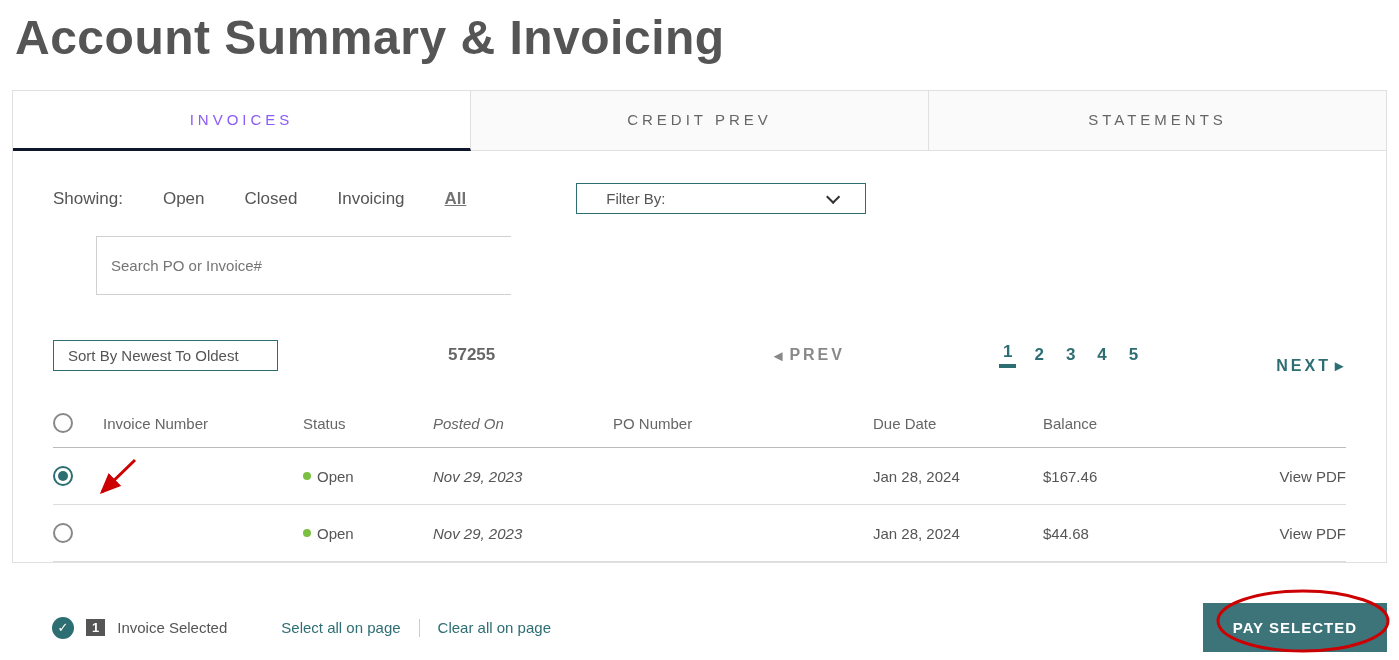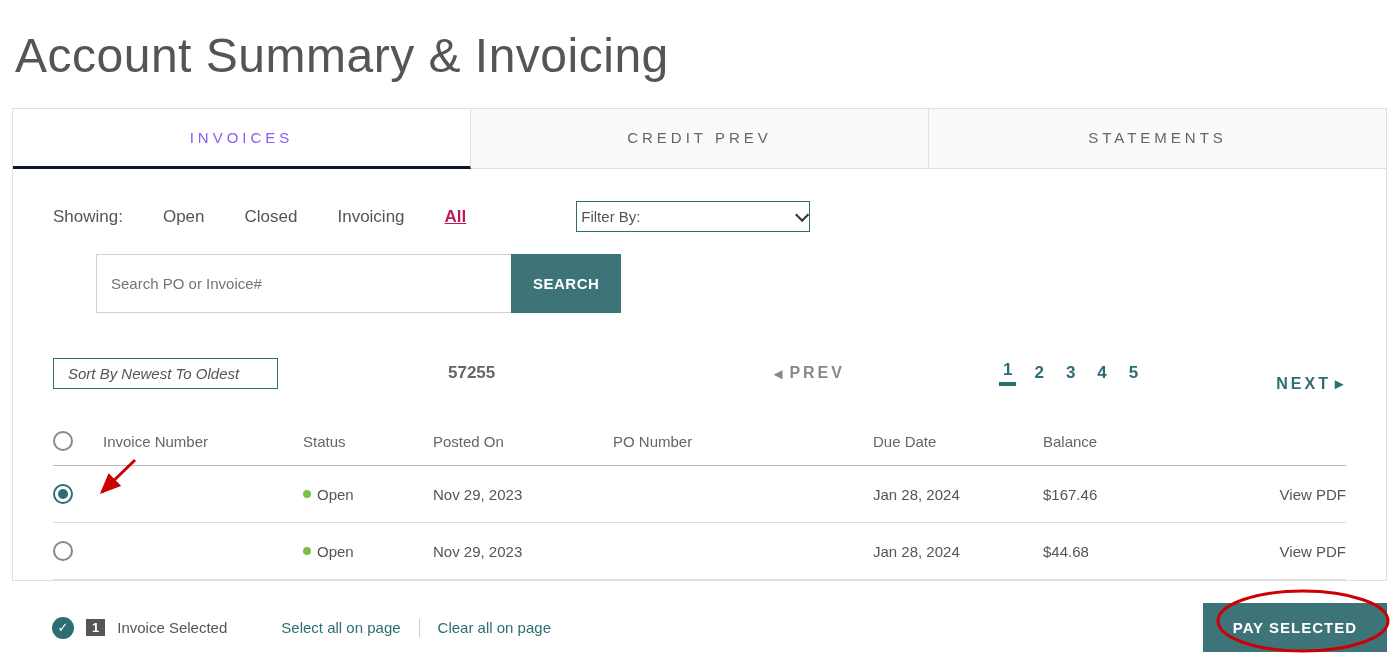--- a/index.html
+++ b/index.html
@@ -6,23 +6,23 @@
   body {
     font-family: -apple-system, BlinkMacSystemFont, "Segoe UI", Arial, sans-serif;
     background: #fff;
     color: #555;
     width: 1399px;
     height: 660px;
     overflow: hidden;
   }
   .page-title {
     font-size: 48px;
-    font-weight: 400;
-    color: #555;
-    padding: 28px 15px 25px;
+    font-weight: 700;
+    color: #555;
+    padding: 10px 15px 25px;
     letter-spacing: 0.5px;
   }
   .tabs-wrapper {
     margin: 0 12px;
     border: 1px solid #e0e0e0;
   }
   .tabs {
     display: flex;
     border-bottom: 1px solid #e0e0e0;
     background: #fafafa;
@@ -49,29 +49,29 @@
   .content { padding: 32px 40px 0; }
   .filter-row {
     display: flex;
     align-items: center;
     gap: 40px;
     margin-bottom: 22px;
   }
   .showing-label { font-size: 17px; color: #555; }
   .filter-link { font-size: 17px; color: #555; cursor: pointer; }
   .filter-link.active {
-    color: #be185d;
+    color: #737373;
     text-decoration: underline;
     font-weight: 700;
   }
   .filter-by {
     margin-left: 70px;
     border: 1px solid #2D6E73;
-    padding: 6px 4px;
-    width: 234px;
+    padding: 6px 29px;
+    width: 290px;
     display: flex;
     justify-content: space-between;
     align-items: center;
     cursor: pointer;
     font-size: 15px;
     color: #555;
   }
   .search-row {
     display: flex;
     margin-bottom: 40px;
@@ -101,21 +101,20 @@
     align-items: center;
     margin-bottom: 24px;
   }
   .sort-select {
     border: 1px solid #2D6E73;
     padding: 6px 14px;
     font-size: 15px;
     color: #555;
     width: 225px;
     cursor: pointer;
-    font-style: italic;
   }
   .total-count {
     margin-left: 170px;
     font-size: 17px;
     font-weight: 700;
     color: #666;
   }
   .pagination {
     margin-left: auto;
     display: flex;
@@ -157,21 +156,21 @@
     display: flex;
     align-items: center;
     padding: 18px 0;
     border-bottom: 1px solid #ddd;
     font-size: 15px;
     color: #555;
   }
   .col-radio { width: 50px; display:flex; align-items:center;}
   .col-invoice { width: 200px; }
   .col-status { width: 130px; display:flex; align-items:center; gap:6px;}
-  .col-posted { width: 180px; }
+  .col-posted { width: 180px; font-style: italic; }
   .col-po { width: 260px; }
   .col-due { width: 170px; }
   .col-balance { width: 160px; }
   .col-view { flex: 1; text-align: right; padding-right: 0; }
   .radio {
     width: 20px; height: 20px; border: 2px solid #888; border-radius: 50%;
     display:inline-flex; align-items:center; justify-content:center; cursor:pointer;
   }
   .radio.selected { border-color: #2D6E73; }
   .radio.selected::after {
@@ -249,21 +248,20 @@
       <span class="filter-link active">All</span>
 
       <div class="filter-by">
         <span>Filter By:</span>
         <span class="chevron-down-icon"></span>
       </div>
     </div>
 
     <div class="search-row">
       <input class="search-input" placeholder="Search PO or Invoice#" style="">
-      <button class="search-btn">SEARCH</button>
     </div>
 
     <div class="list-controls">
       <div class="sort-select">Sort By Newest To Oldest</div>
       <div class="total-count">57255</div>
       <div class="pagination">
         <div class="prev-link">
           <span>◂</span>
           <span>PREV</span>
         </div>

